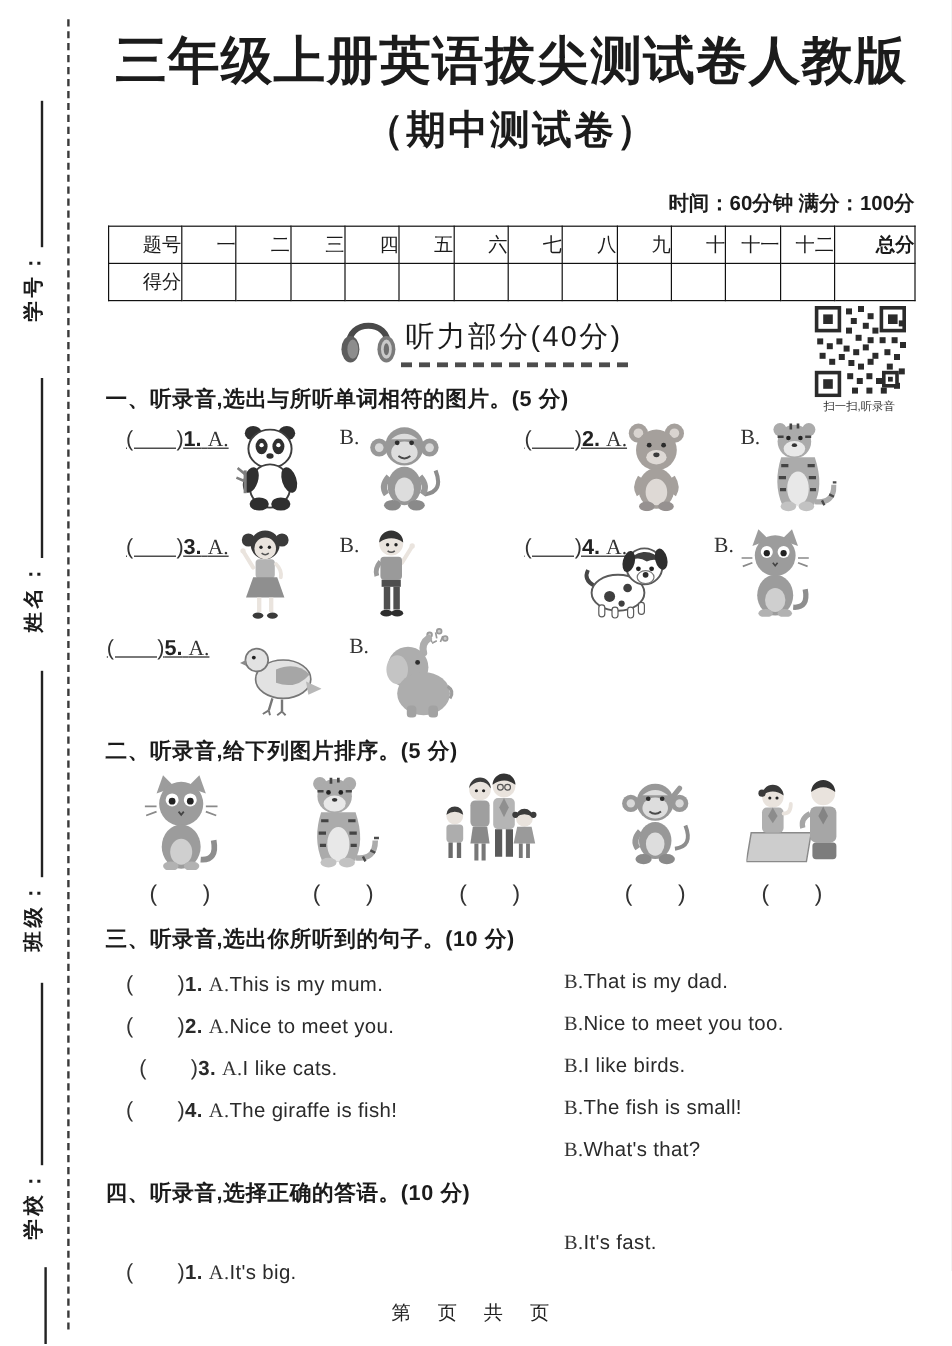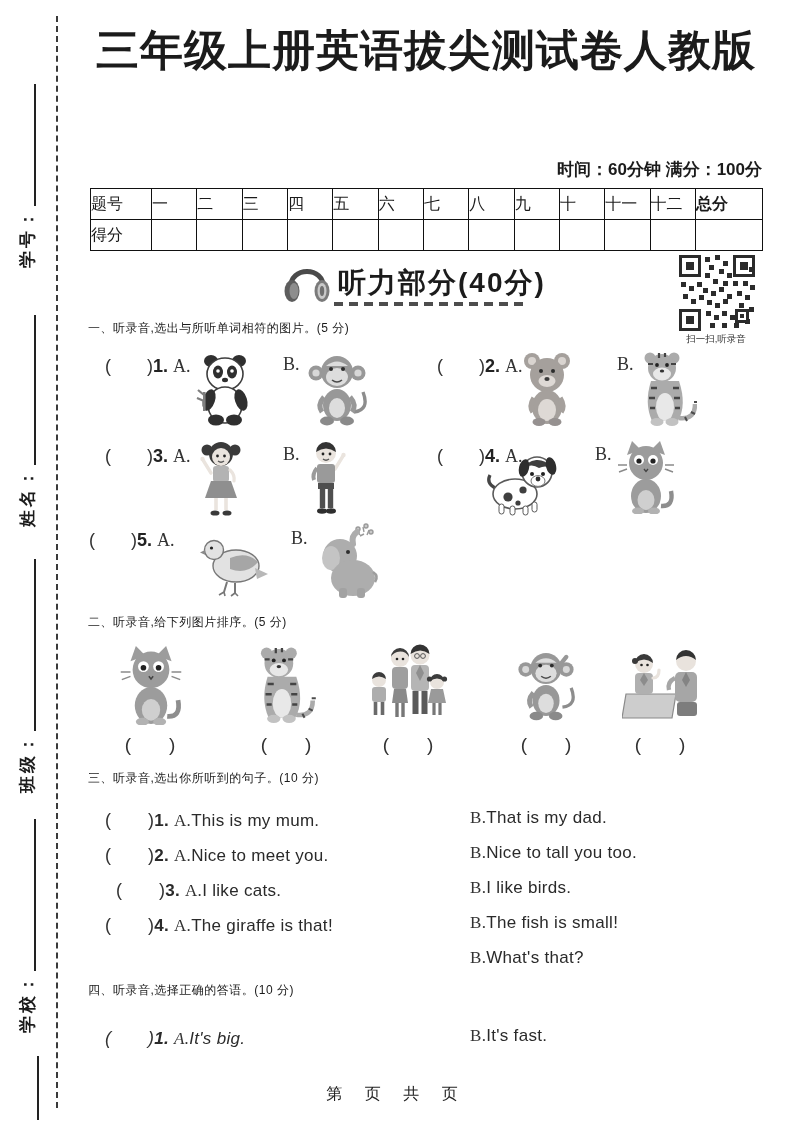--- a/index.html
+++ b/index.html
@@ -15,33 +15,33 @@
   .side-field .fill{flex:1;border-bottom:2px solid #222;margin:0 2px 4px 2px;}
   .stray-line{position:absolute;left:37px;top:1056px;height:64px;width:0;border-left:2px solid #222;}
 
   
   .title{top:22px;left:88px;width:676px;text-align:center;font-size:43px;font-weight:800;letter-spacing:1px;}
   .subtitle{top:86px;left:88px;width:676px;text-align:center;font-size:33px;font-weight:800;letter-spacing:2px;}
   .meta{top:158px;left:88px;width:674px;text-align:right;font-size:17px;font-weight:700;}
 
   
   table.score{position:absolute;top:188px;left:90px;width:673px;border-collapse:collapse;table-layout:fixed;}
-  table.score td{border:1.5px solid #111;height:30px;text-align:left;font-size:16px;padding:0;}
+  table.score td{border:1.5px solid #111;height:30px;text-align:right;font-size:16px;padding:0;}
   td.c-first{width:60px;}
   td.c-last{width:66px;font-weight:700;}
 
   
-  .listen-title{left:338px;top:264px;font-size:28px;font-weight:700;letter-spacing:2px;}
+  .listen-title{left:338px;top:264px;font-size:24px;font-weight:400;letter-spacing:2px;}
   .listen-dash{left:334px;top:302px;width:194px;height:4px;
      background:repeating-linear-gradient(90deg,#4d4d4d 0 9px,transparent 9px 15px);}
   .qr-caption{left:670px;top:333px;width:92px;text-align:center;font-size:9.5px;color:#333;}
 
   
-  .sec-title{left:88px;font-size:12px;font-weight:400;letter-spacing:0.5px;}
-  .qlabel{font-size:18px;color:#222;white-space:pre;}
+  .sec-title{left:88px;font-size:18px;font-weight:700;letter-spacing:0.5px;}
+  .qlabel{font-size:18px;color:#222;white-space:pre;text-decoration:underline;}
   .qlabel b{font-weight:700;}
   .optletter{font-size:18px;color:#333;font-family:"Liberation Serif","DejaVu Serif",serif;}
   .sentence{font-size:17px;color:#2a2a2a;letter-spacing:0.3px;white-space:pre;}
   .sentence .sletter{font-family:"Liberation Serif","DejaVu Serif",serif;color:#333;}
   .paren{font-size:18px;color:#333;white-space:pre;}
   .order-paren{width:72px;text-align:center;font-size:19px;color:#333;white-space:pre;}
 
   .footer{top:1084px;left:0;width:793px;text-align:center;font-size:16px;letter-spacing:9px;color:#222;}
   svg{display:block;}
 </style>
@@ -64,20 +64,21 @@
     <span class="lbl">班级：</span>
     <span class="fill"></span>
   </div>
   <div class="side-field" style="left:14px;top:1033px;width:216px;">
     <span class="lbl">学校：</span>
     <span class="fill"></span>
   </div>
   <div class="stray-line"></div>
 
   <div class="abs title">三年级上册英语拔尖测试卷人教版</div>
+  <div class="abs subtitle">（期中测试卷）</div>
   <div class="abs meta">时间：60分钟  满分：100分</div>
 
   <table class="score">
     <tbody>
         <tr>
       <td class="c-first">题号</td>
       <td>一</td>
       <td>二</td>
       <td>三</td>
       <td>四</td>
@@ -499,29 +500,29 @@
   <div class="abs order-paren" style="left:372px;top:732px;">(　　)</div>
   <div class="abs order-paren" style="left:510px;top:732px;">(　　)</div>
   <div class="abs order-paren" style="left:624px;top:732px;">(　　)</div>
 
   <div class="abs sec-title" style="top:770px;">三、听录音,选出你所听到的句子。(10 分)</div>
 
   <div class="abs sentence" style="left:105px;top:808px;"><span class="paren">(　　)</span><b>1.</b> <span class="sletter">A.</span><span>This is my mum.</span></div>
   <div class="abs sentence" style="left:470px;top:808px;"><span class="sletter">B.</span><span>That is my dad.</span></div>
 
   <div class="abs sentence" style="left:105px;top:843px;"><span class="paren">(　　)</span><b>2.</b> <span class="sletter">A.</span><span>Nice to meet you.</span></div>
-  <div class="abs sentence" style="left:470px;top:843px;"><span class="sletter">B.</span><span>Nice to tall you too.</span></div>
+  <div class="abs sentence" style="left:470px;top:843px;"><span class="sletter">B.</span><span>Nice to meet you too.</span></div>
 
   <div class="abs sentence" style="left:116px;top:878px;"><span class="paren">(　　)</span><b>3.</b> <span class="sletter">A.</span><span>I like cats.</span></div>
   <div class="abs sentence" style="left:470px;top:878px;"><span class="sletter">B.</span><span>I like birds.</span></div>
 
-  <div class="abs sentence" style="left:105px;top:913px;"><span class="paren">(　　)</span><b>4.</b> <span class="sletter">A.</span><span>The giraffe is that!</span></div>
+  <div class="abs sentence" style="left:105px;top:913px;"><span class="paren">(　　)</span><b>4.</b> <span class="sletter">A.</span><span>The giraffe is fish!</span></div>
   <div class="abs sentence" style="left:470px;top:913px;"><span class="sletter">B.</span><span>The fish is small!</span></div>
 
   <div class="abs sentence" style="left:470px;top:948px;"><span class="sletter">B.</span><span>What's that?</span></div>
 
   <div class="abs sec-title" style="top:982px;">四、听录音,选择正确的答语。(10 分)</div>
 
-  <div class="abs sentence" style="left:105px;top:1026px;font-style:italic;"><span class="paren">(　　)</span><b>1.</b> <span class="sletter">A.</span><span>It's big.</span></div>
+  <div class="abs sentence" style="left:105px;top:1048px;"><span class="paren">(　　)</span><b>1.</b> <span class="sletter">A.</span><span>It's big.</span></div>
   <div class="abs sentence" style="left:470px;top:1026px;"><span class="sletter">B.</span><span>It's fast.</span></div>
 
   <div class="abs footer">第 页 共 页</div>
 </div>
 
 </body></html>

